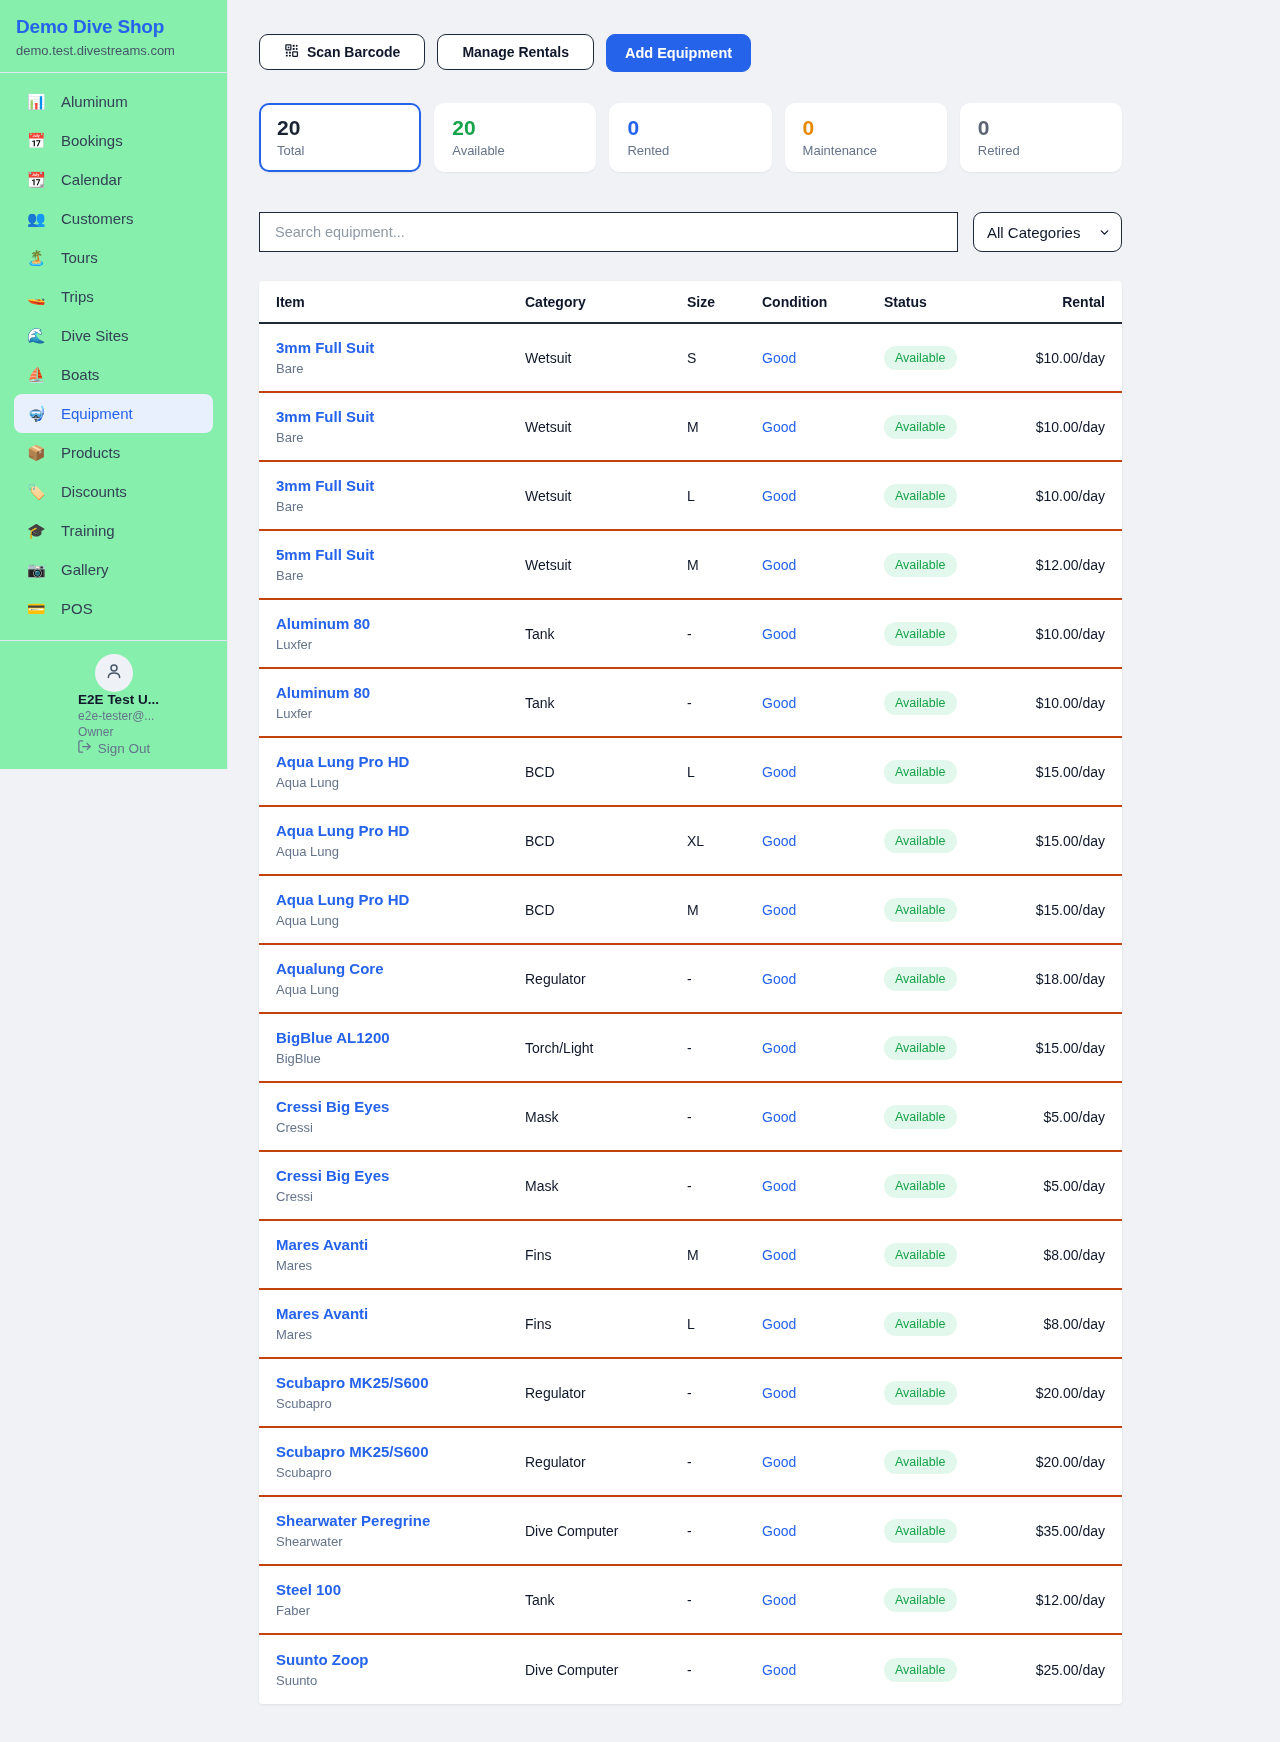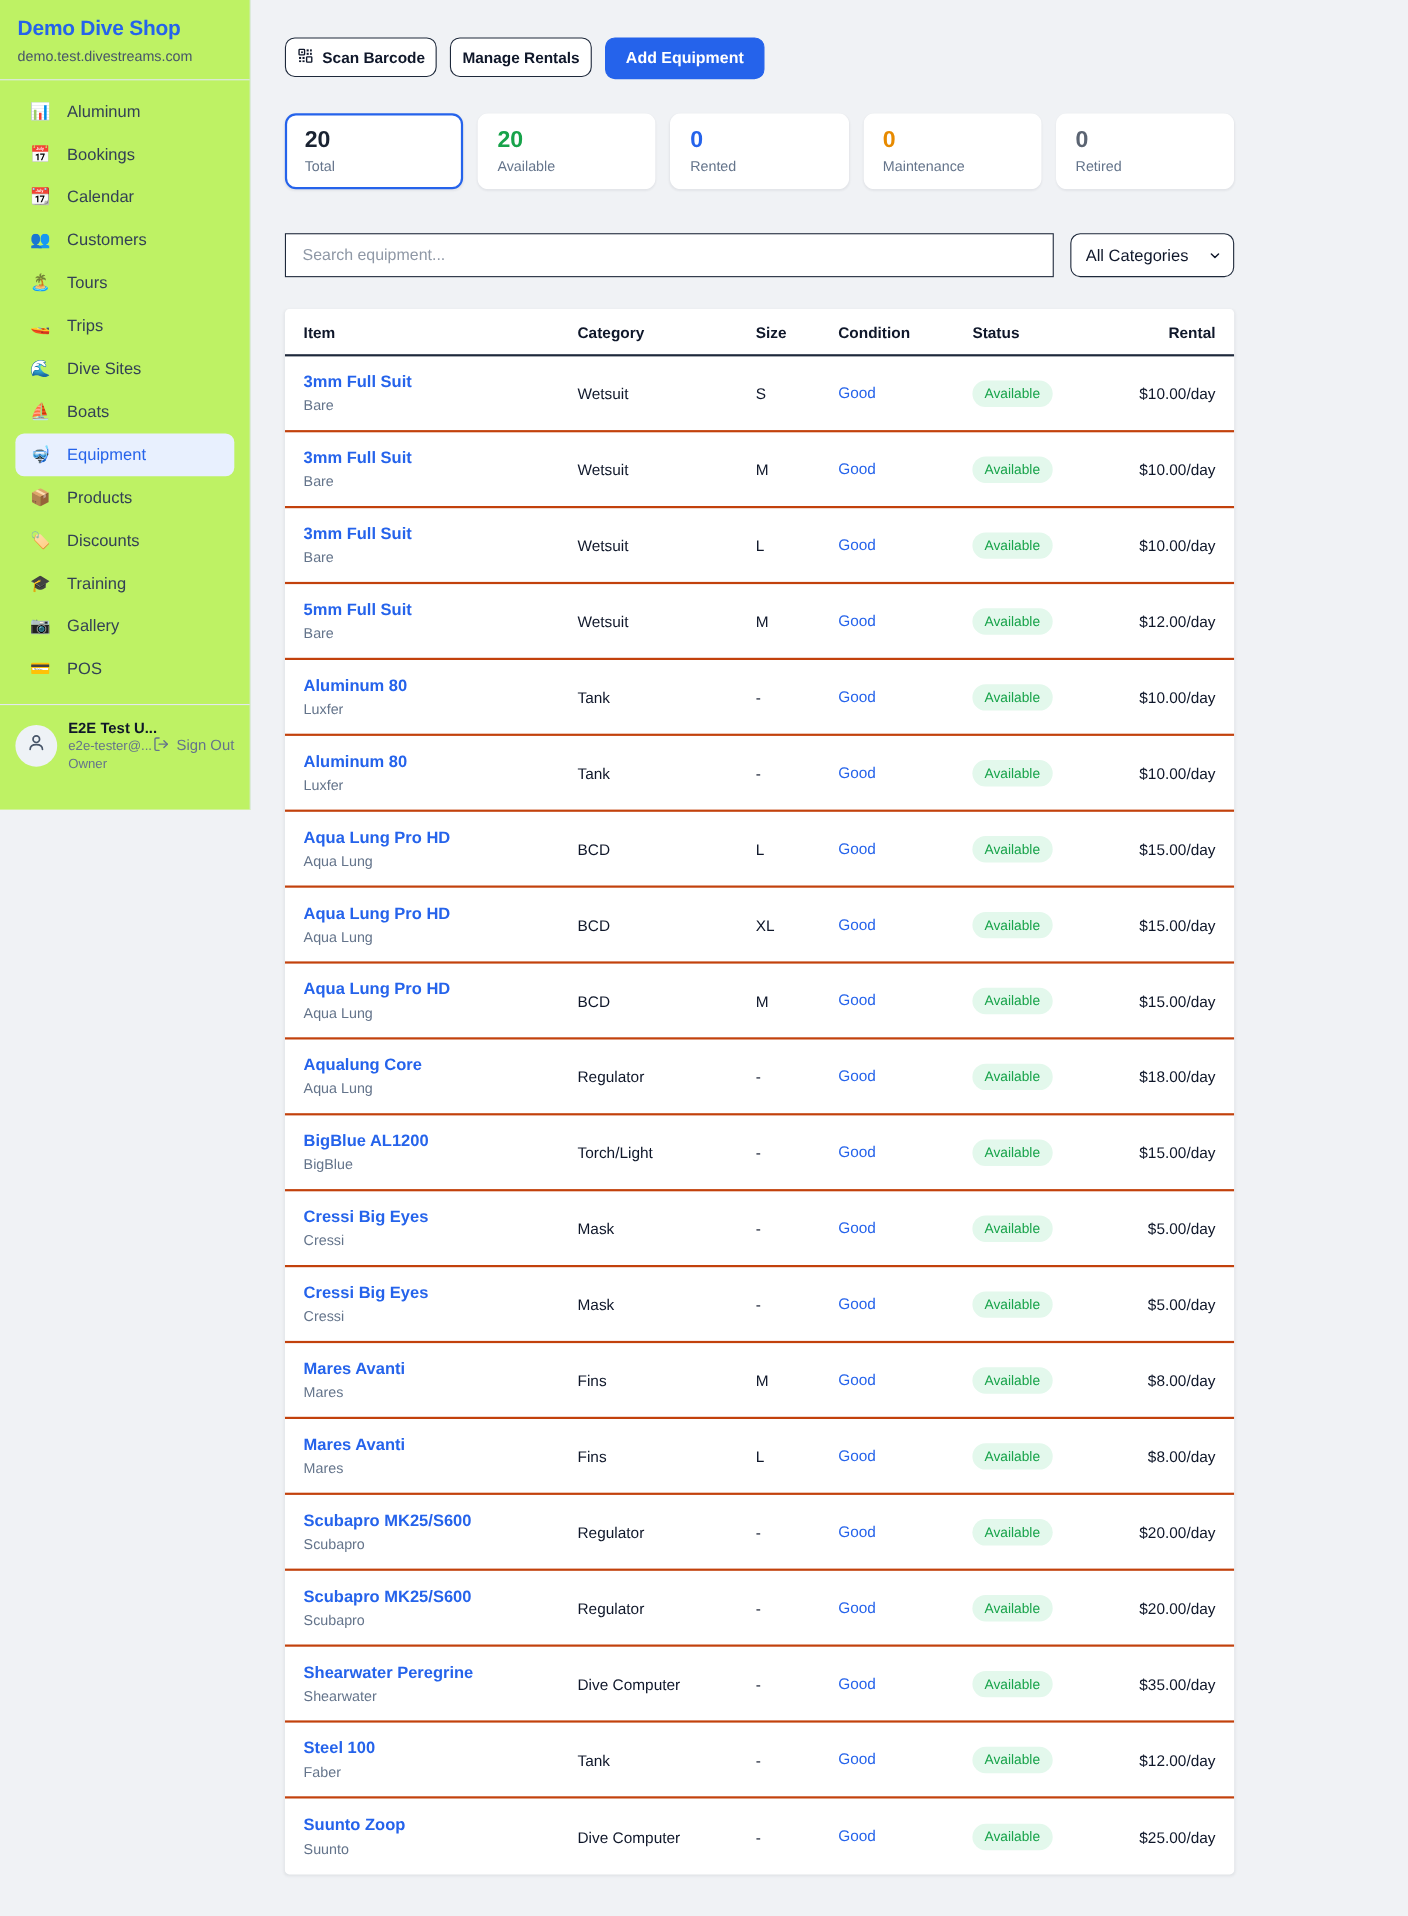--- a/index.html
+++ b/index.html
@@ -7,54 +7,54 @@
   body {
     font-family: "Liberation Sans", sans-serif;
     background:#f0f2f5;
     color:#0f172a;
     overflow:hidden;
     position:relative;
   }
   
   .sidebar {
     position:absolute; left:0; top:0; width:228px;
-    background:#bef264; border-right:1px solid #e2e8f0;
-    padding-bottom:23px;
+    background:#86efac; border-right:1px solid #e2e8f0;
+    padding-bottom:0;
   }
   .brand-block { padding:16px 16px 14px; border-bottom:1px solid #e2e8f0; }
   .brand { font-size:19px; font-weight:700; color:#2563eb; letter-spacing:-.2px; }
   .domain { font-size:13px; color:#475569; margin-top:5px; }
   .nav { padding:9px 14px 8px; }
   .nav-item {
     display:flex; align-items:center; gap:14px;
     height:39px; padding:0 13px; border-radius:8px;
     font-size:15px; font-weight:500; color:#334155; cursor:pointer;
   }
   .nav-item .nav-icon { width:20px; text-align:center; font-size:15px; line-height:1; }
   .nav-item.active { background:#e8f0fe; color:#2563eb; }
   .user-block {
     border-top:1px solid #e2e8f0; margin-top:4px;
-    padding:13px 14px 12px; display:flex; align-items:center;
+    padding:13px 14px 12px; display:flex; align-items:center;flex-direction:column;
   }
   .avatar {
     width:38px; height:38px; border-radius:50%; background:#eef2f6;
     display:flex; align-items:center; justify-content:center; flex:none;
   }
   .user-meta { margin-left:10px; min-width:0; flex:1; }
   .user-name { font-size:13.5px; font-weight:700; color:#0f172a; white-space:nowrap; }
   .user-email, .user-role { font-size:12px; color:#64748b; margin-top:2px; white-space:nowrap; }
   .signout { display:flex; align-items:center; gap:6px; color:#64748b; font-size:13.5px; cursor:pointer; flex:none; }
   
   .main { position:absolute; left:228px; top:0; right:0; padding:30px 158px 0 31px; }
   .page-header { display:flex; justify-content:space-between; align-items:flex-start; }
   .page-title { font-size:25px; font-weight:700; letter-spacing:-.3px; color:#111827; }
   .page-subtitle { font-size:14px; color:#64748b; margin-top:7px; }
   .header-actions { display:flex; gap:12px; margin-top:4px; }
   .btn {
-    display:flex; align-items:center; gap:8px; height:36px; padding:0 10px;
+    display:flex; align-items:center; gap:8px; height:36px; padding:0 24px;
     border-radius:9px; border:1px solid #1e293b; background:#fff;
     font-size:14px; font-weight:600; color:#0f172a; cursor:pointer;
     font-family:"Liberation Sans",sans-serif;
   }
   .btn.primary { background:#2563eb; border-color:#2563eb; color:#fff; height:38px; padding:0 18px; font-size:14.5px; }
   
   .stats-row { display:flex; gap:13px; margin-top:31px; }
   .stat-card {
     flex:1; background:#fff; border-radius:10px; padding:11px 16px 12px;
     box-shadow:0 1px 2px rgba(15,23,42,.06); border:2px solid transparent; cursor:pointer;

